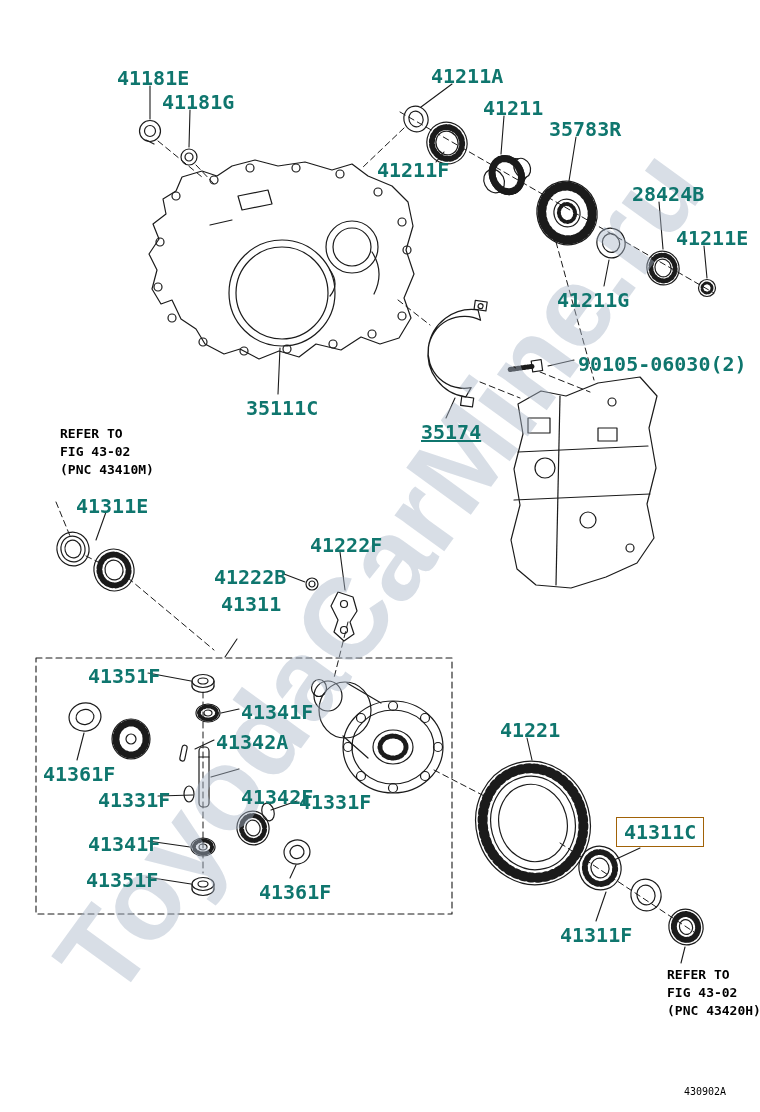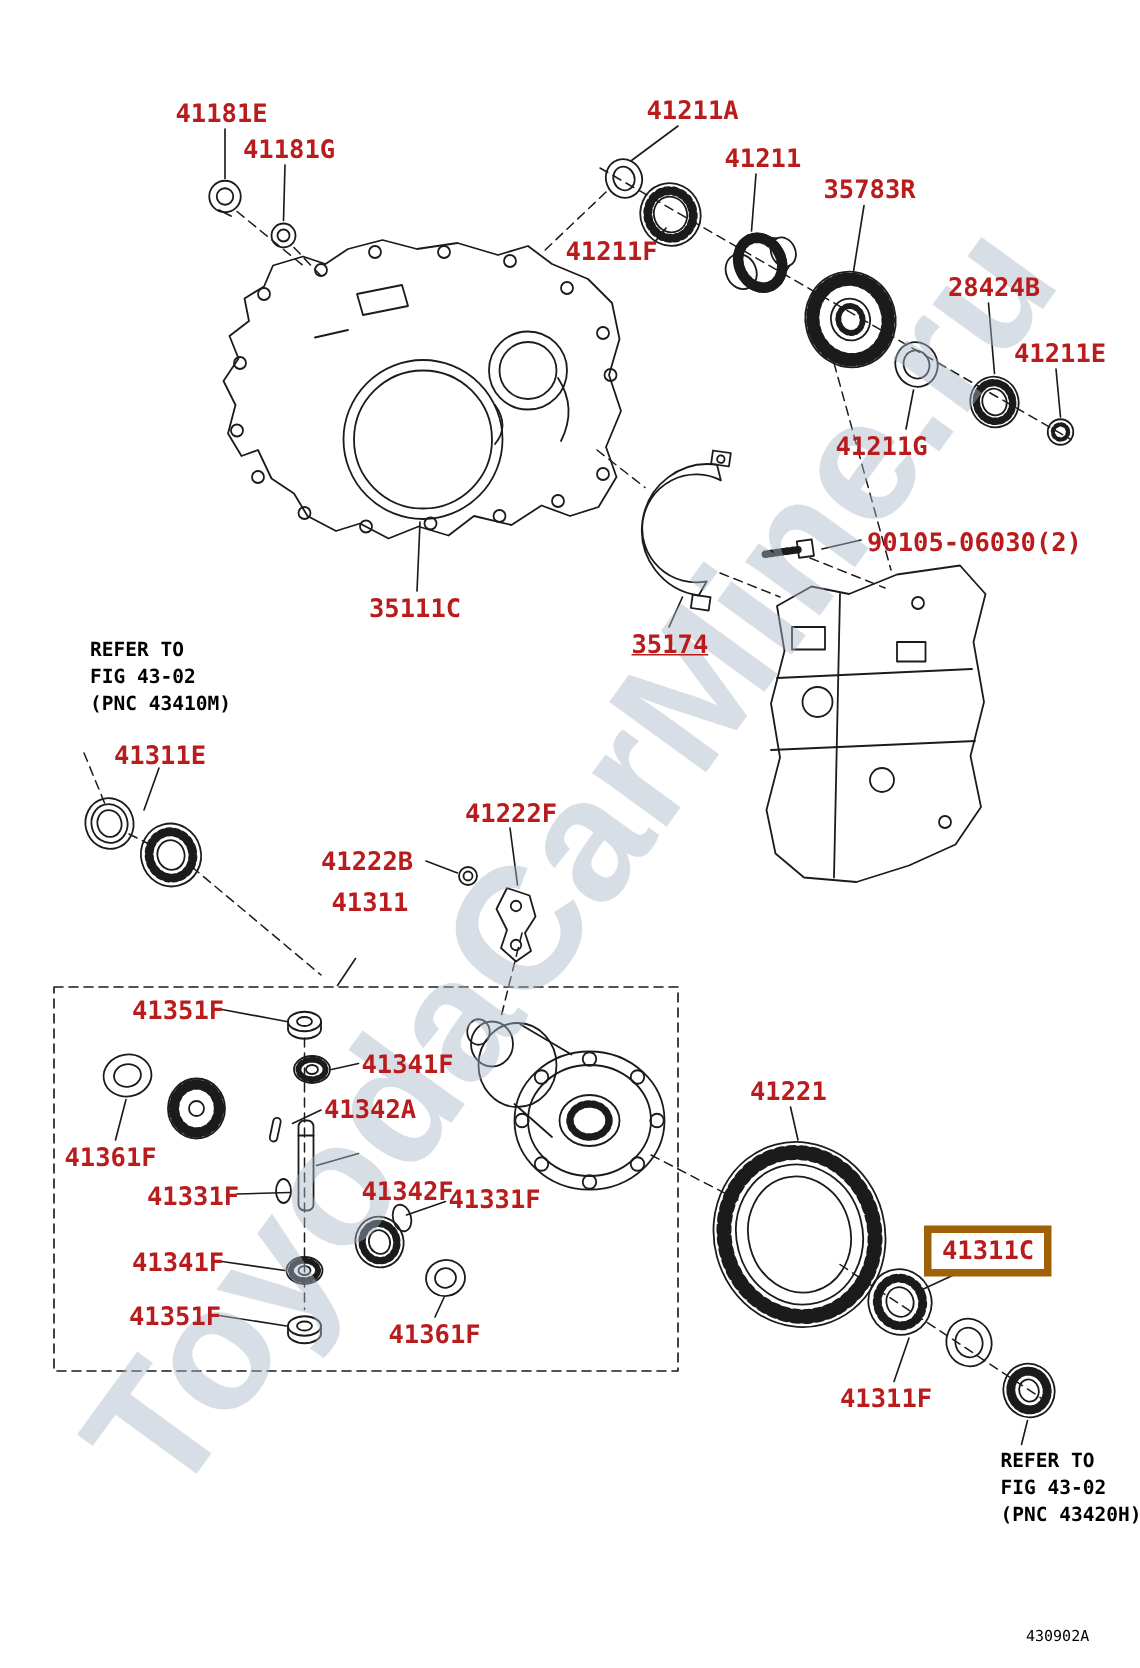--- a/index.html
+++ b/index.html
@@ -9,24 +9,24 @@
   }
   #art{position:absolute;left:0;top:0;z-index:1;}
   .watermark{
     position:absolute;z-index:2;left:-270px;top:500px;width:1320px;height:160px;
     text-align:center;white-space:nowrap;pointer-events:none;
     font-family:"Liberation Sans",sans-serif;font-weight:bold;font-size:116px;
     color:rgba(168,182,199,0.45);transform:rotate(-54deg);
   }
   #labels{position:absolute;left:0;top:0;width:760px;height:1112px;z-index:3;}
   .part-label{
-    position:absolute;font-weight:bold;font-size:17px;color:#b91c1c;white-space:nowrap;
+    position:absolute;font-weight:bold;font-size:20px;color:#0f766e;white-space:nowrap;
     letter-spacing:0px;
   }
-  .part-label.boxed{border:5px solid #a16207;padding:2px 7px;}
+  .part-label.boxed{border:1px solid #a16207;padding:2px 7px;}
   .note{
     position:absolute;font-weight:bold;font-size:13px;line-height:1.4;color:#000;
     white-space:nowrap;
     margin-left:32px;
   }
   .doc-code{position:absolute;left:684px;top:1086px;font-size:10px;color:#000;}
 </style>
 </head>
 <body>
 

